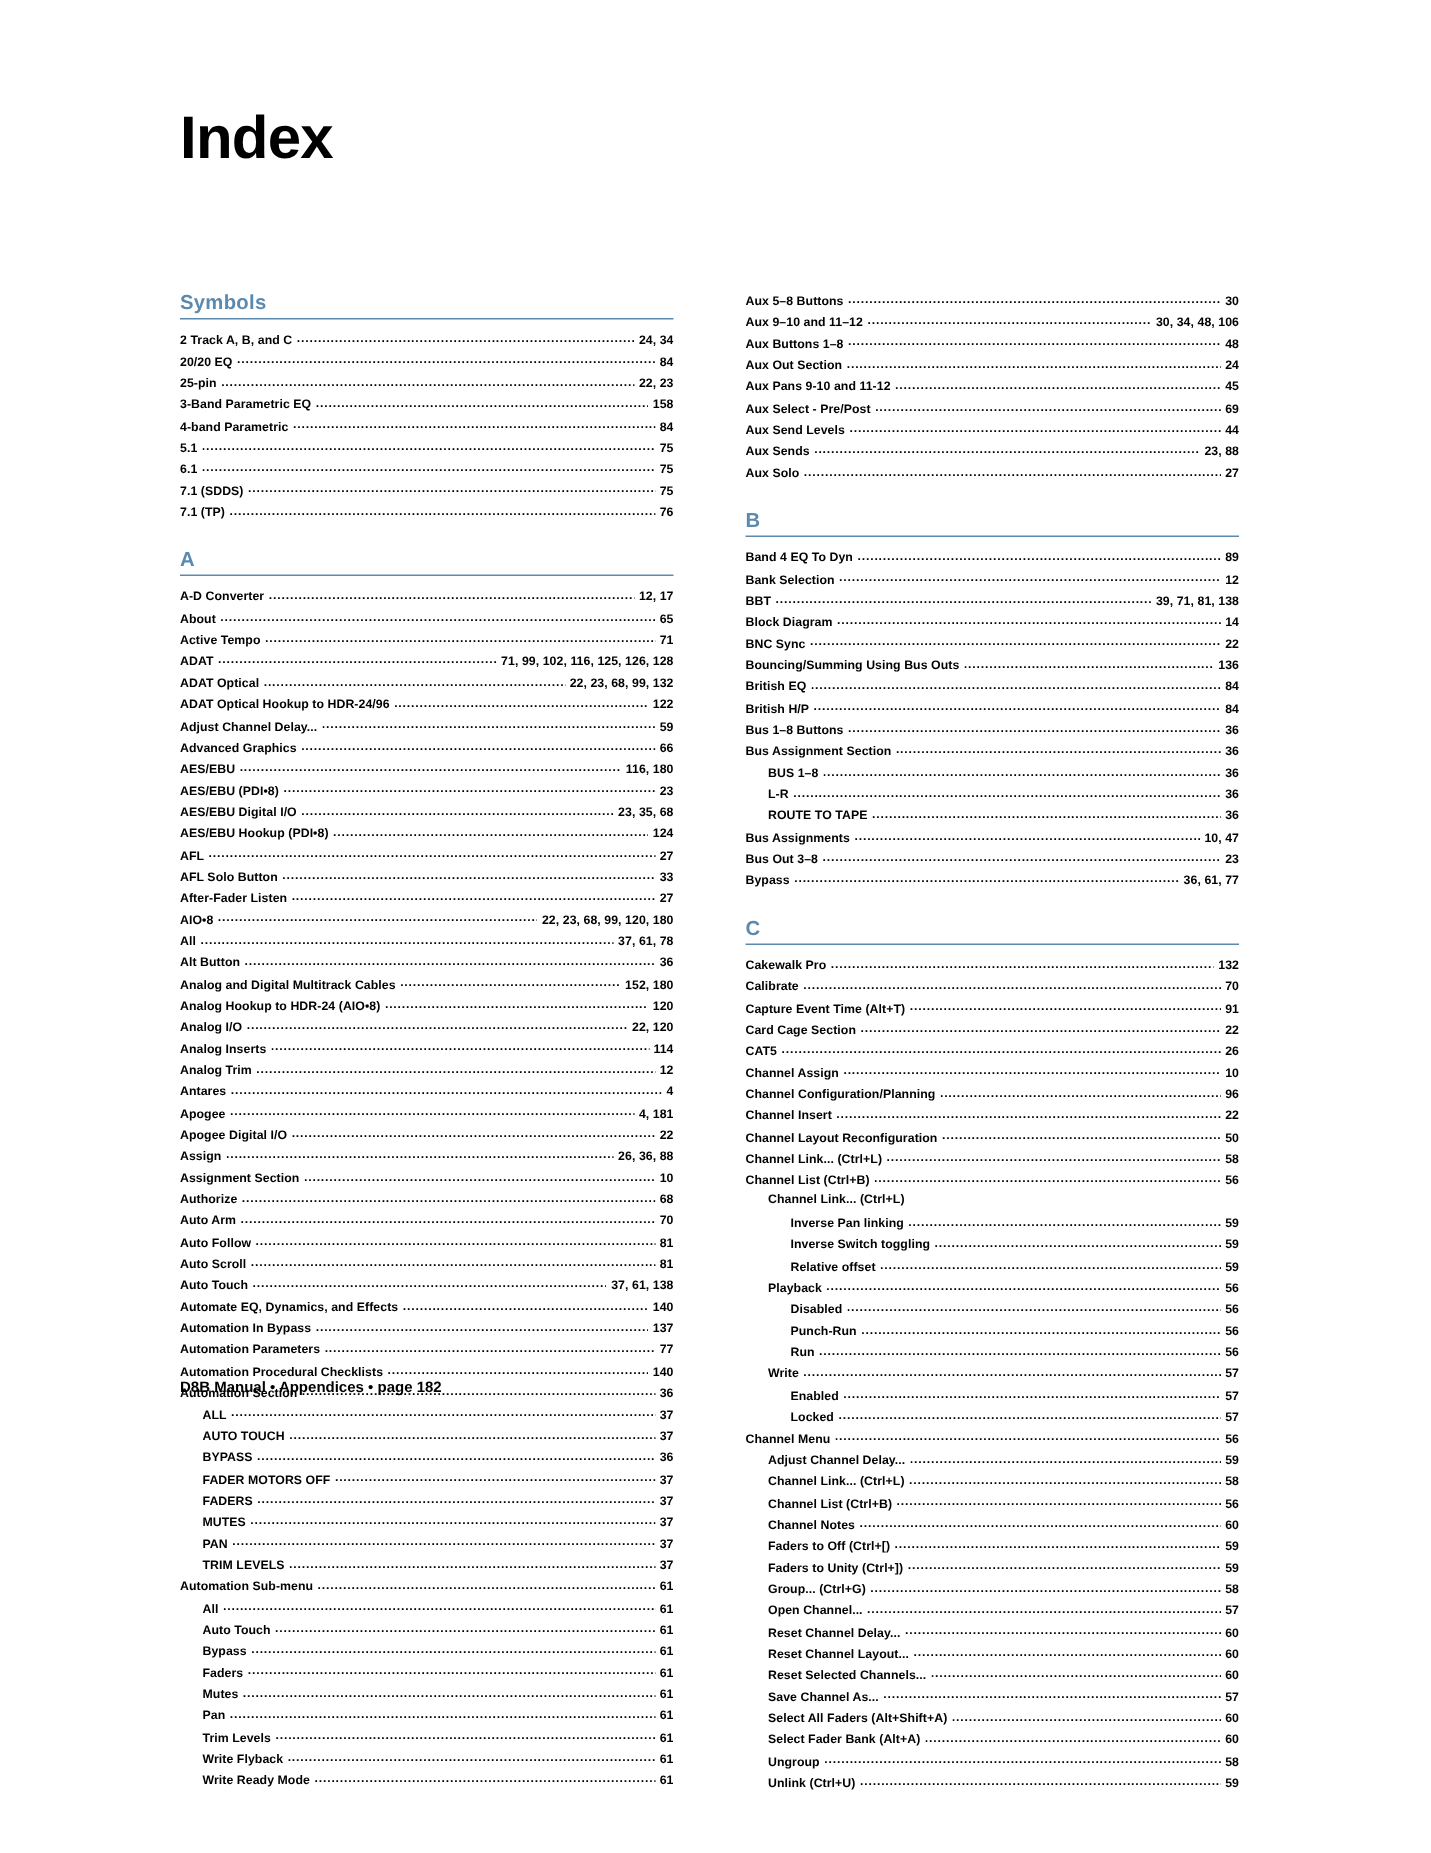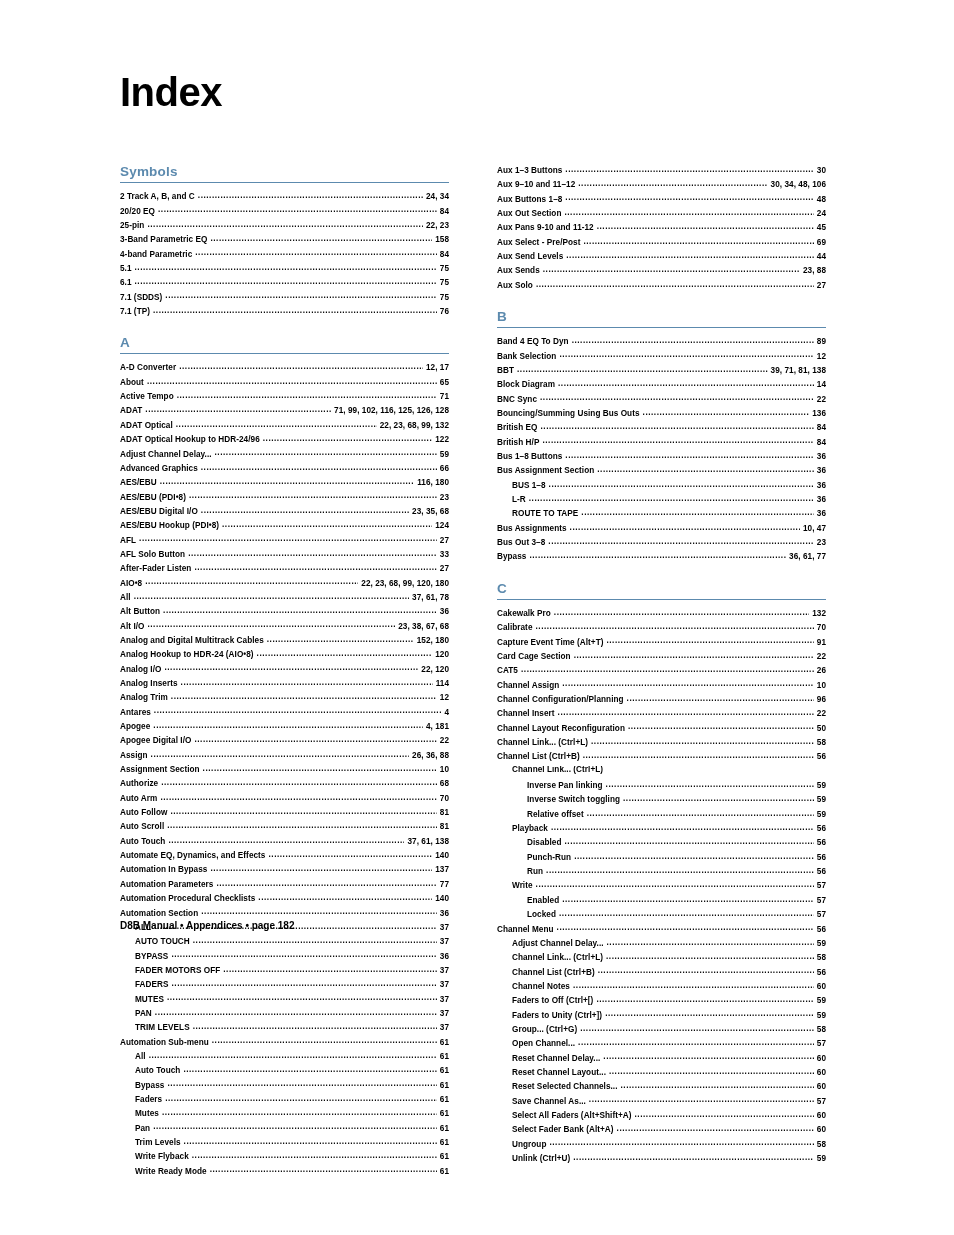--- a/index.html
+++ b/index.html
@@ -37,20 +37,21 @@
     position: absolute;
     left: 120px;
     top: 165px;
     width: 706px;
     display: flex;
     gap: 48px;
   }
   .col {
     width: 329px;
     flex: 0 0 329px;
+    margin-top: 30px;
   }
   .section-head {
     color: #5c8aae;
     font-size: 13.5px;
     font-weight: bold;
     line-height: 1.05;
     padding-bottom: 3px;
     letter-spacing: 0.2px;
   }
   .section-rule {
@@ -256,25 +257,20 @@
             <span class="term">All</span>
             <span class="leader"></span>
             <span class="pages">37,  61,  78</span>
           </div>
           <div class="entry lvl1">
             <span class="term">Alt Button</span>
             <span class="leader"></span>
             <span class="pages">36</span>
           </div>
           <div class="entry lvl1">
-            <span class="term">Alt I/O</span>
-            <span class="leader"></span>
-            <span class="pages">23,  38,  67,  68</span>
-          </div>
-          <div class="entry lvl1">
             <span class="term">Analog and Digital Multitrack Cables</span>
             <span class="leader"></span>
             <span class="pages">152,  180</span>
           </div>
           <div class="entry lvl1">
             <span class="term">Analog Hookup to HDR-24 (AIO•8)</span>
             <span class="leader"></span>
             <span class="pages">120</span>
           </div>
           <div class="entry lvl1">
@@ -455,21 +451,21 @@
           <div class="entry lvl2">
             <span class="term">Write Ready Mode</span>
             <span class="leader"></span>
             <span class="pages">61</span>
           </div>
         </div>
       </div>
     <div class="col" id="col-1">
         <div class="section-block">
           <div class="entry lvl1">
-            <span class="term">Aux 1–3 Buttons</span>
+            <span class="term">Aux 5–8 Buttons</span>
             <span class="leader"></span>
             <span class="pages">30</span>
           </div>
           <div class="entry lvl1">
             <span class="term">Aux 9–10 and 11–12</span>
             <span class="leader"></span>
             <span class="pages">30,  34,  48,  106</span>
           </div>
           <div class="entry lvl1">
             <span class="term">Aux Buttons 1–8</span>

